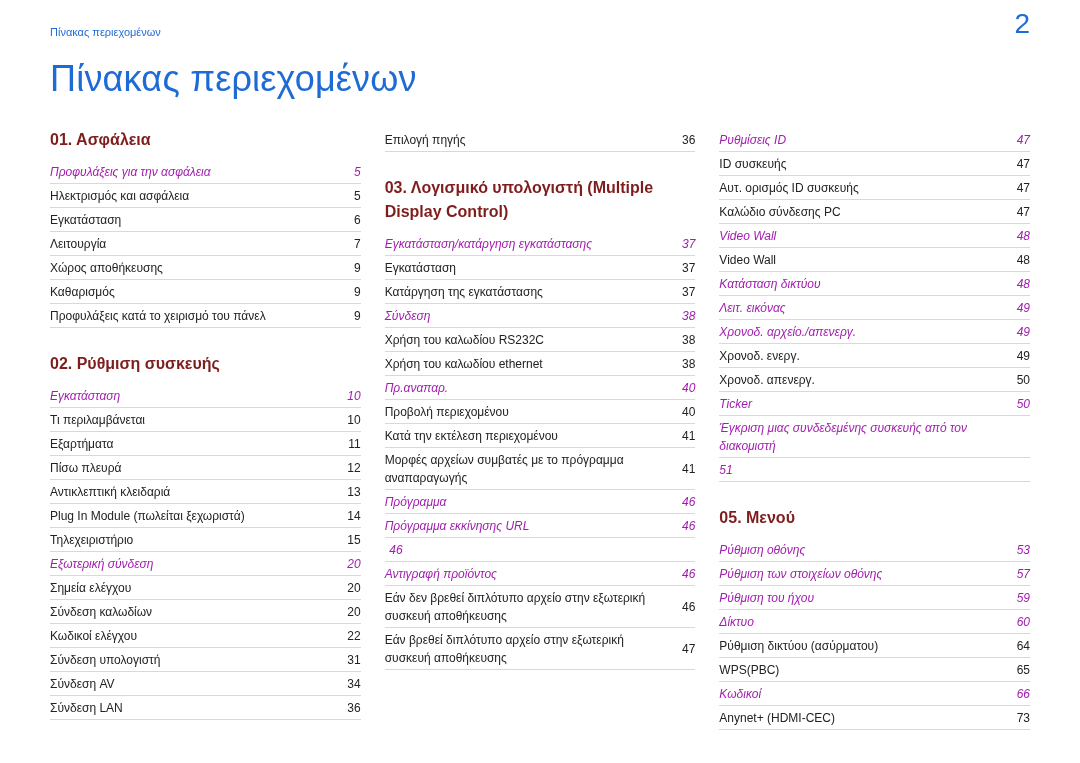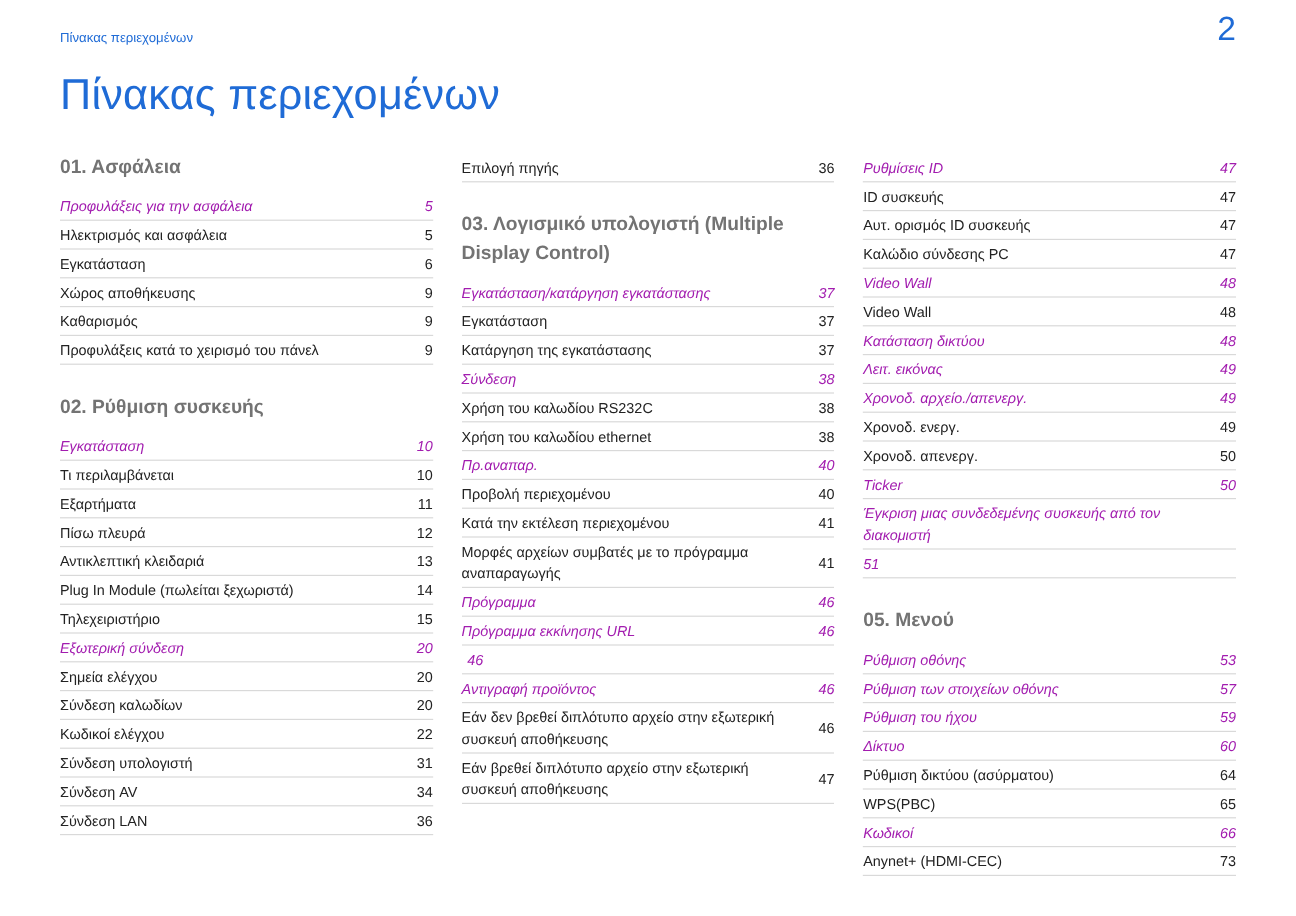--- a/index.html
+++ b/index.html
@@ -2,21 +2,21 @@
 <html><head>
 <meta charset="utf-8">
 <style>
   html,body{margin:0;padding:0;background:#fff;font-family:"Segoe UI","Helvetica Neue",Arial,sans-serif;color:#222;}
   .page{width:1080px;height:763px;position:relative;box-sizing:border-box;padding:26px 50px 30px 50px;}
   .page-num{position:absolute;top:8px;right:50px;font-size:28px;color:#1f6bd6;font-weight:400;}
   .header-label{font-size:11px;color:#1f6bd6;margin-bottom:20px;}
   .title{font-size:36px;color:#1f6bd6;font-weight:500;margin:0 0 28px 0;letter-spacing:0.2px;}
   .cat-wrap{display:flex;gap:24px;}
   .cat{flex:1 1 0;min-width:0;font-size:12px;line-height:1.5;color:#222;}
-  .sec-title{font-size:16px;color:#737373;font-weight:600;margin:0 0 8px 0;}
+  .sec-title{font-size:16px;color:#7f1d1d;font-weight:600;margin:0 0 8px 0;}
   .sec-title.spaced{margin-top:24px;}
   .row{display:flex;justify-content:space-between;border-bottom:1px solid #d9d9d9;padding:3px 0 2px 0;gap:8px;}
   .row .page-ref{flex:0 0 auto;min-width:18px;text-align:right;}
   .row.link{color:#a21caf;font-style:italic;}
   .row.sub{color:#222;align-items:center;}
 </style>
 </head>
 <body>
 
 <div class="page">
@@ -32,20 +32,24 @@
         </div>
         <div class="row sub">
           <span>Ηλεκτρισμός και ασφάλεια</span>
           <span class="page-ref">5</span>
         </div>
         <div class="row sub">
           <span>Εγκατάσταση</span>
           <span class="page-ref">6</span>
         </div>
         <div class="row sub">
+          <span>Λειτουργία</span>
+          <span class="page-ref">7</span>
+        </div>
+        <div class="row sub">
           <span>Χώρος αποθήκευσης</span>
           <span class="page-ref">9</span>
         </div>
         <div class="row sub">
           <span>Καθαρισμός</span>
           <span class="page-ref">9</span>
         </div>
         <div class="row sub">
           <span>Προφυλάξεις κατά το χειρισμό του πάνελ</span>
           <span class="page-ref">9</span>

